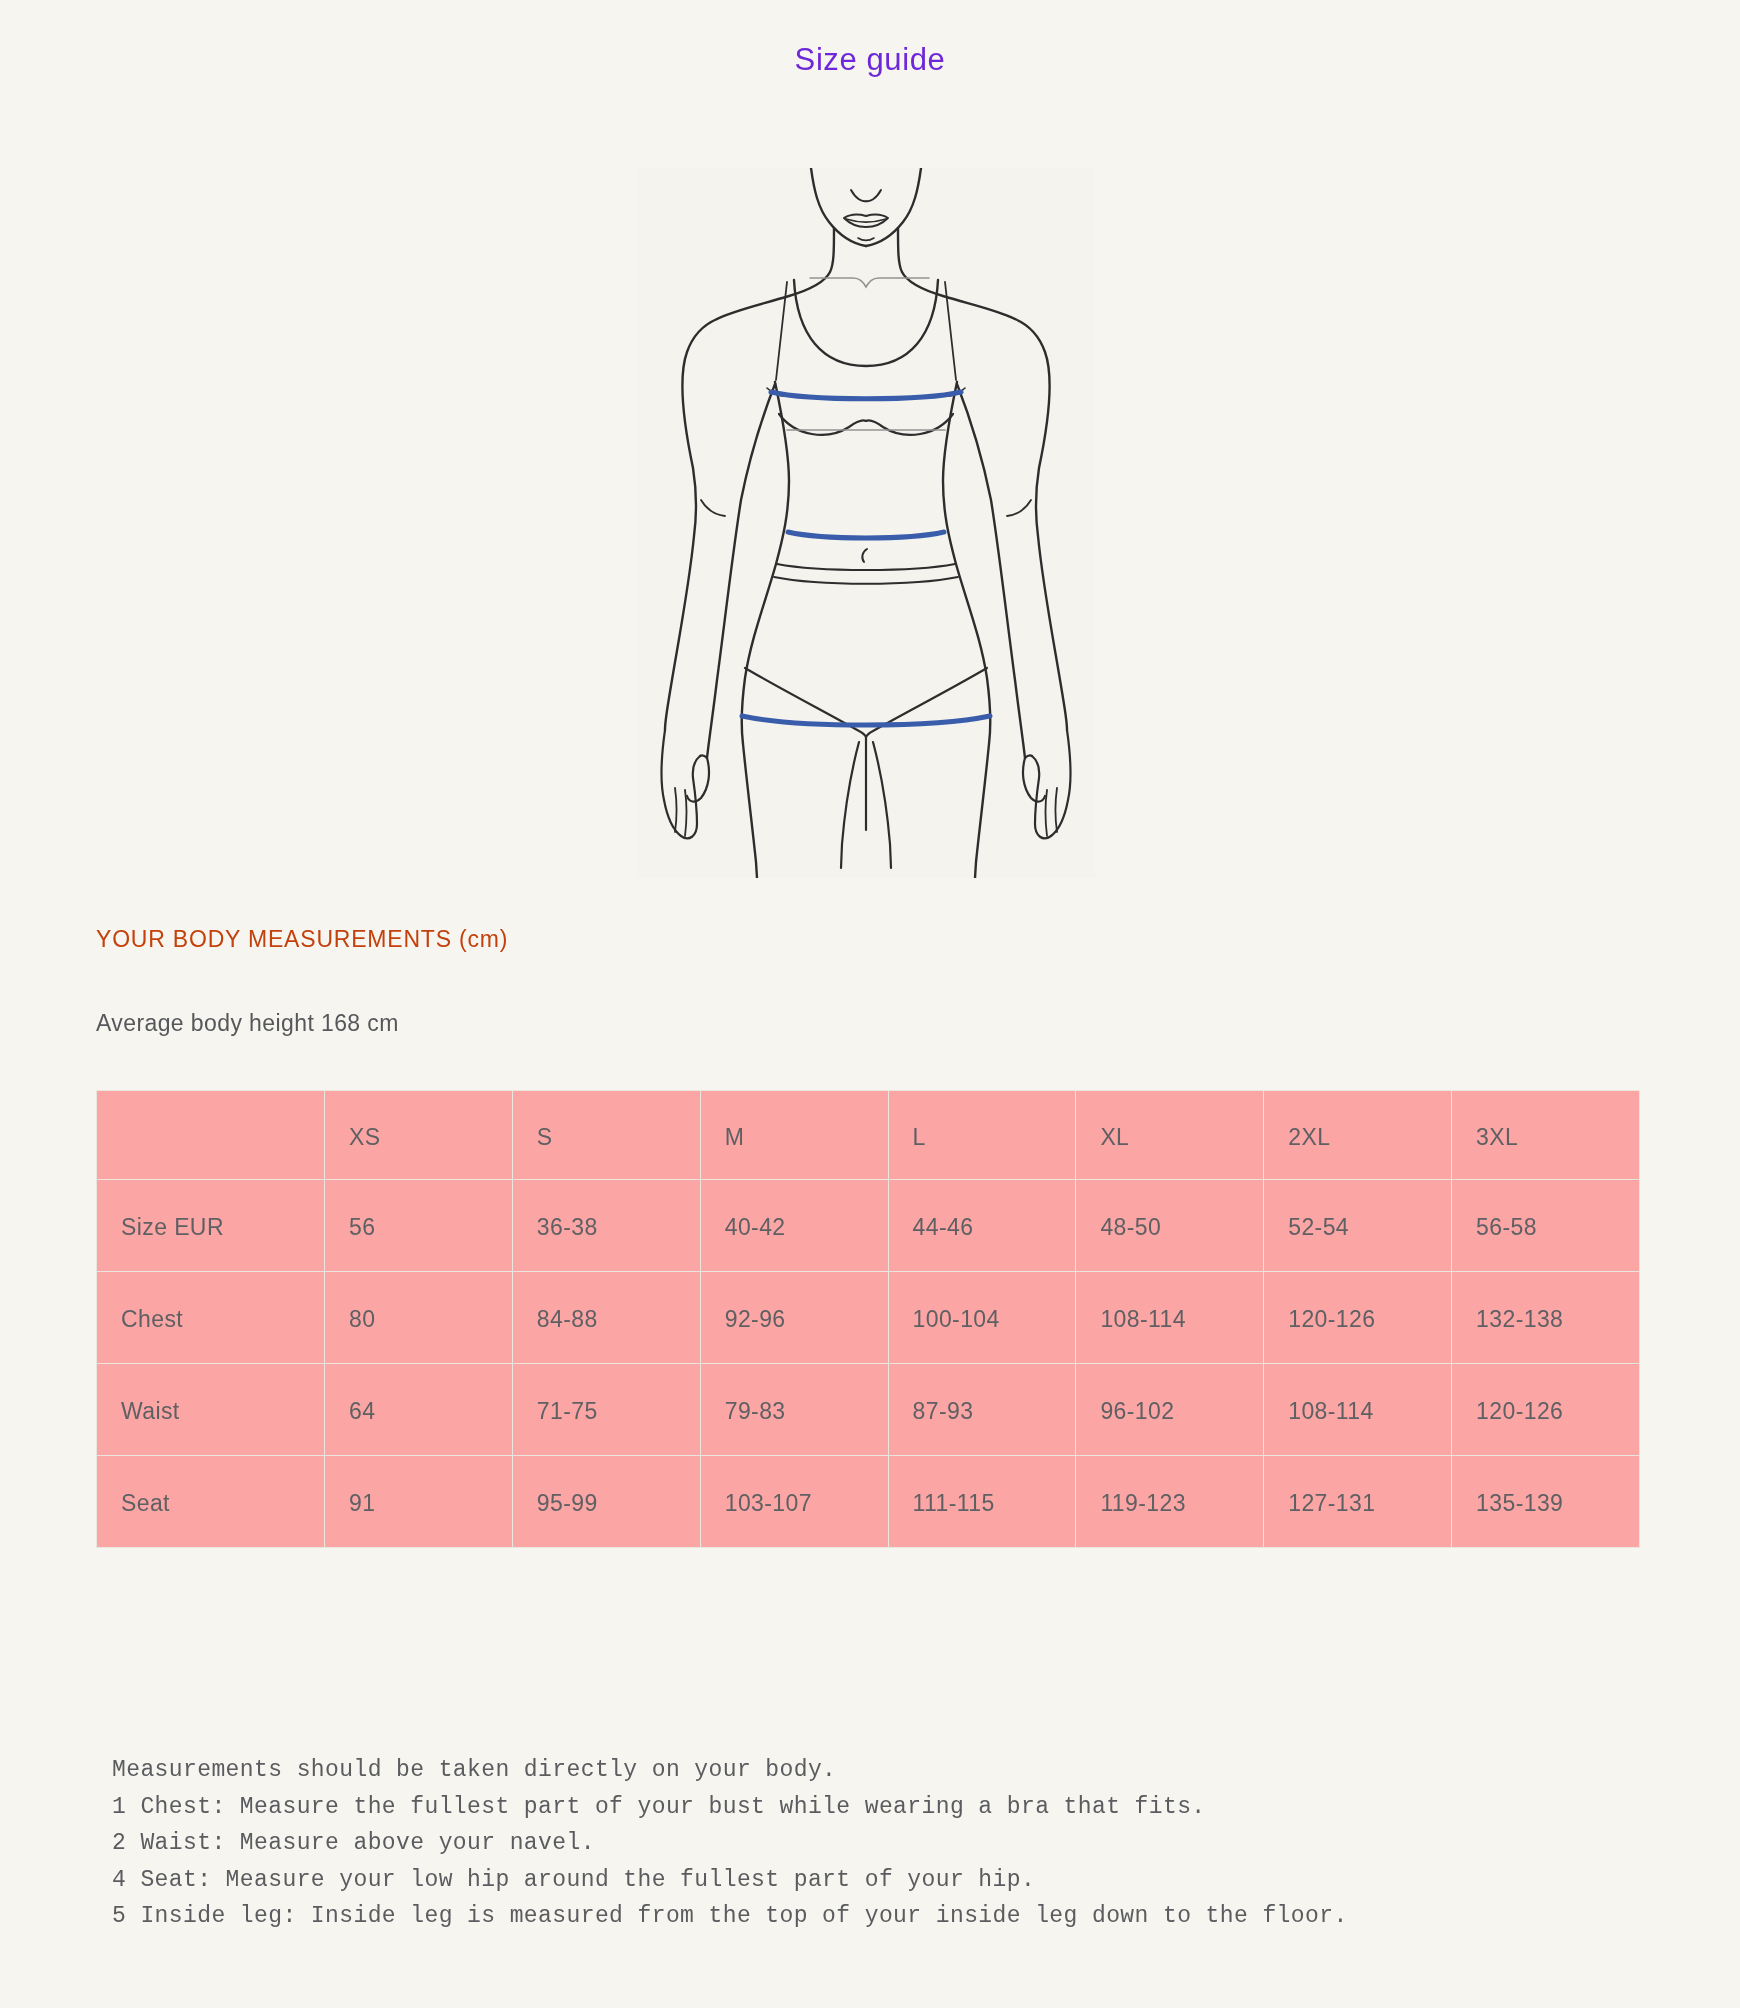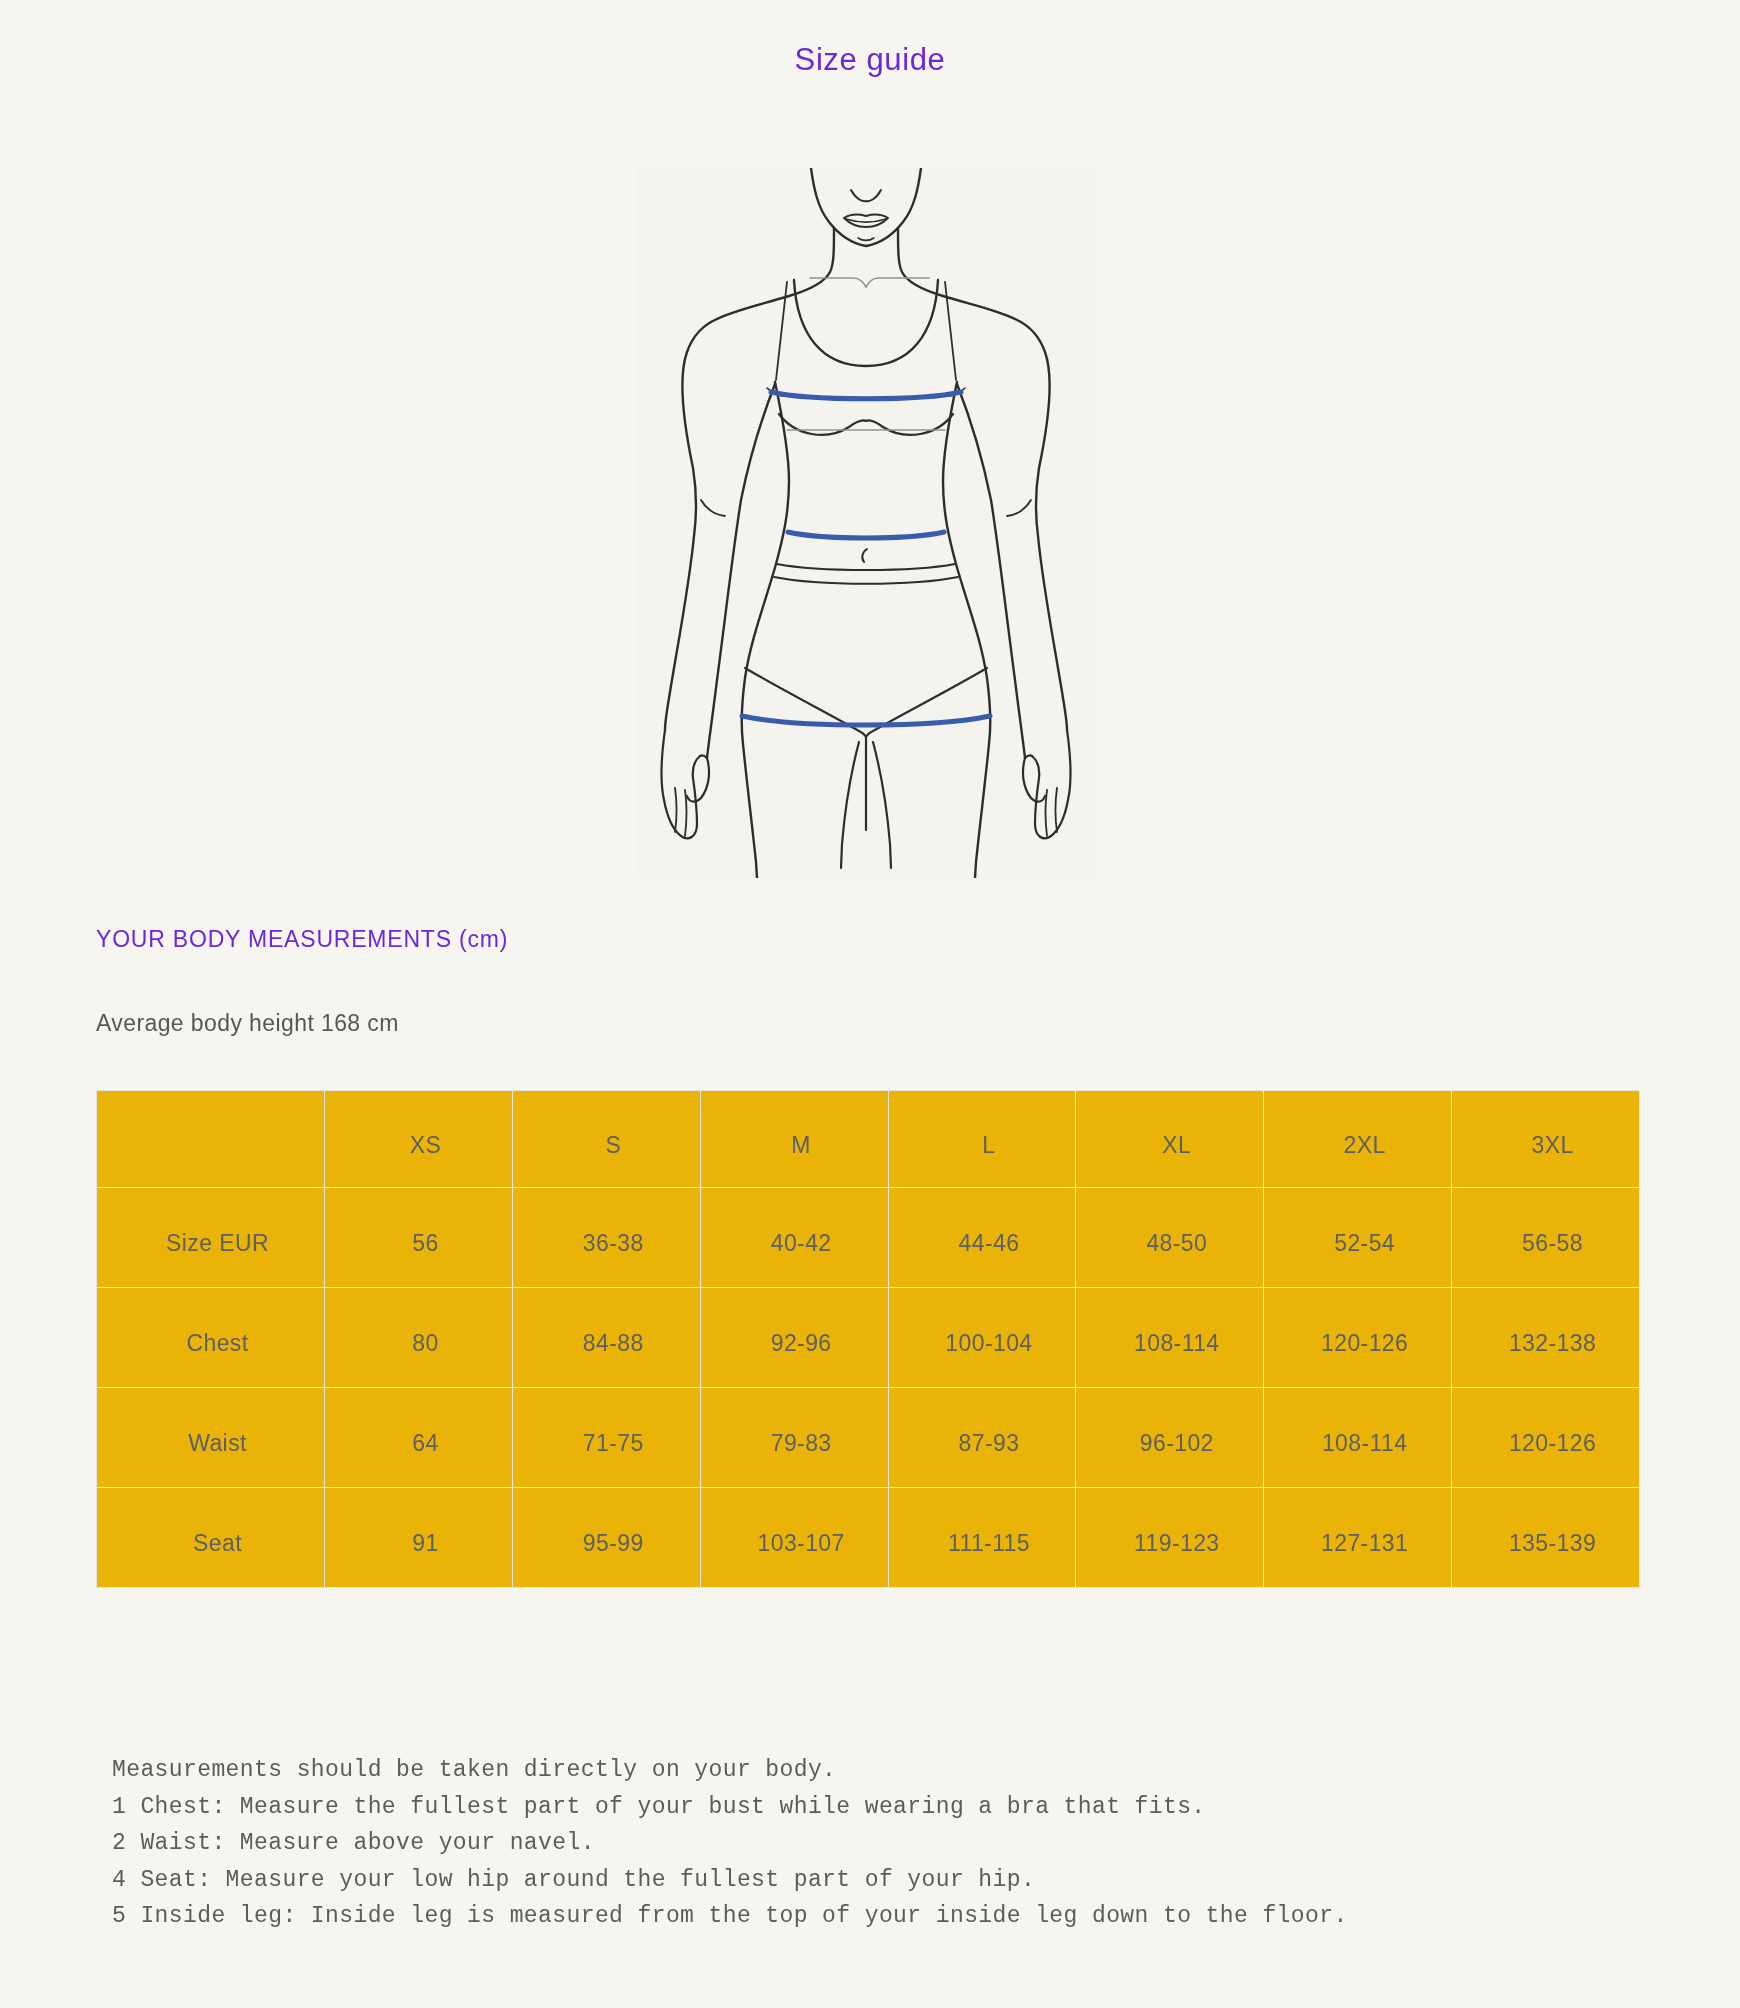--- a/index.html
+++ b/index.html
@@ -17,37 +17,37 @@
     text-align:center;font-size:31px;letter-spacing:0.6px;
     color:#6d28d9;font-weight:400;
   }
   .figure-panel{
     position:absolute;left:637px;top:168px;width:458px;height:710px;
     background:#f4f3ee;
   }
   .figure-panel svg{display:block;width:100%;height:100%;}
   .section-heading{
     position:absolute;left:96px;top:926px;
-    font-size:23px;letter-spacing:0.8px;color:#6d28d9;font-weight:400;
+    font-size:23px;letter-spacing:0.8px;color:#c2410c;font-weight:400;
   }
   .section-subheading{
     position:absolute;left:96px;top:1010px;
     font-size:23px;letter-spacing:0.4px;color:#56575a;font-weight:400;
   }
   table.size-table{
     position:absolute;left:96px;top:1090px;width:1544px;
     border-collapse:collapse;table-layout:fixed;
   }
   table.size-table col.label-col{width:228px;}
   table.size-table th,table.size-table td{
     border:1px solid #e9e6de;
-    background:#eab308;
+    background:#fca5a5;
     font-size:23px;font-weight:400;color:#5f6063;
-    text-align:center;vertical-align:middle;
-    padding:12px 10px 0 24px;letter-spacing:0.4px;
+    text-align:left;vertical-align:middle;
+    padding:4px 10px 0 24px;letter-spacing:0.4px;
   }
   table.size-table thead th{height:84px;}
   table.size-table tbody th,table.size-table tbody td{height:87px;}
   .notes{
     position:absolute;left:112px;top:1752px;width:1500px;
     list-style:none;margin:0;padding:0;font-family:Liberation Mono, monospace;
   }
   .notes li{
     font-size:23px;line-height:36.5px;letter-spacing:0.4px;color:#5b5c5f;
   }

